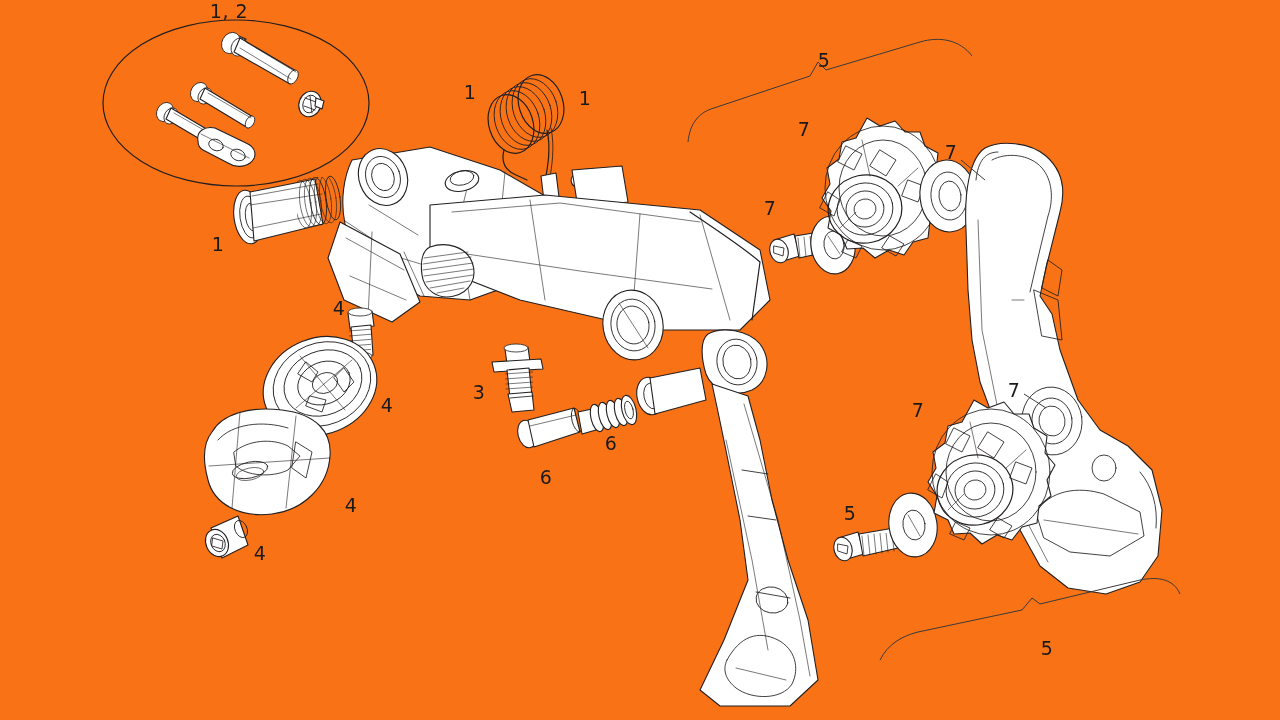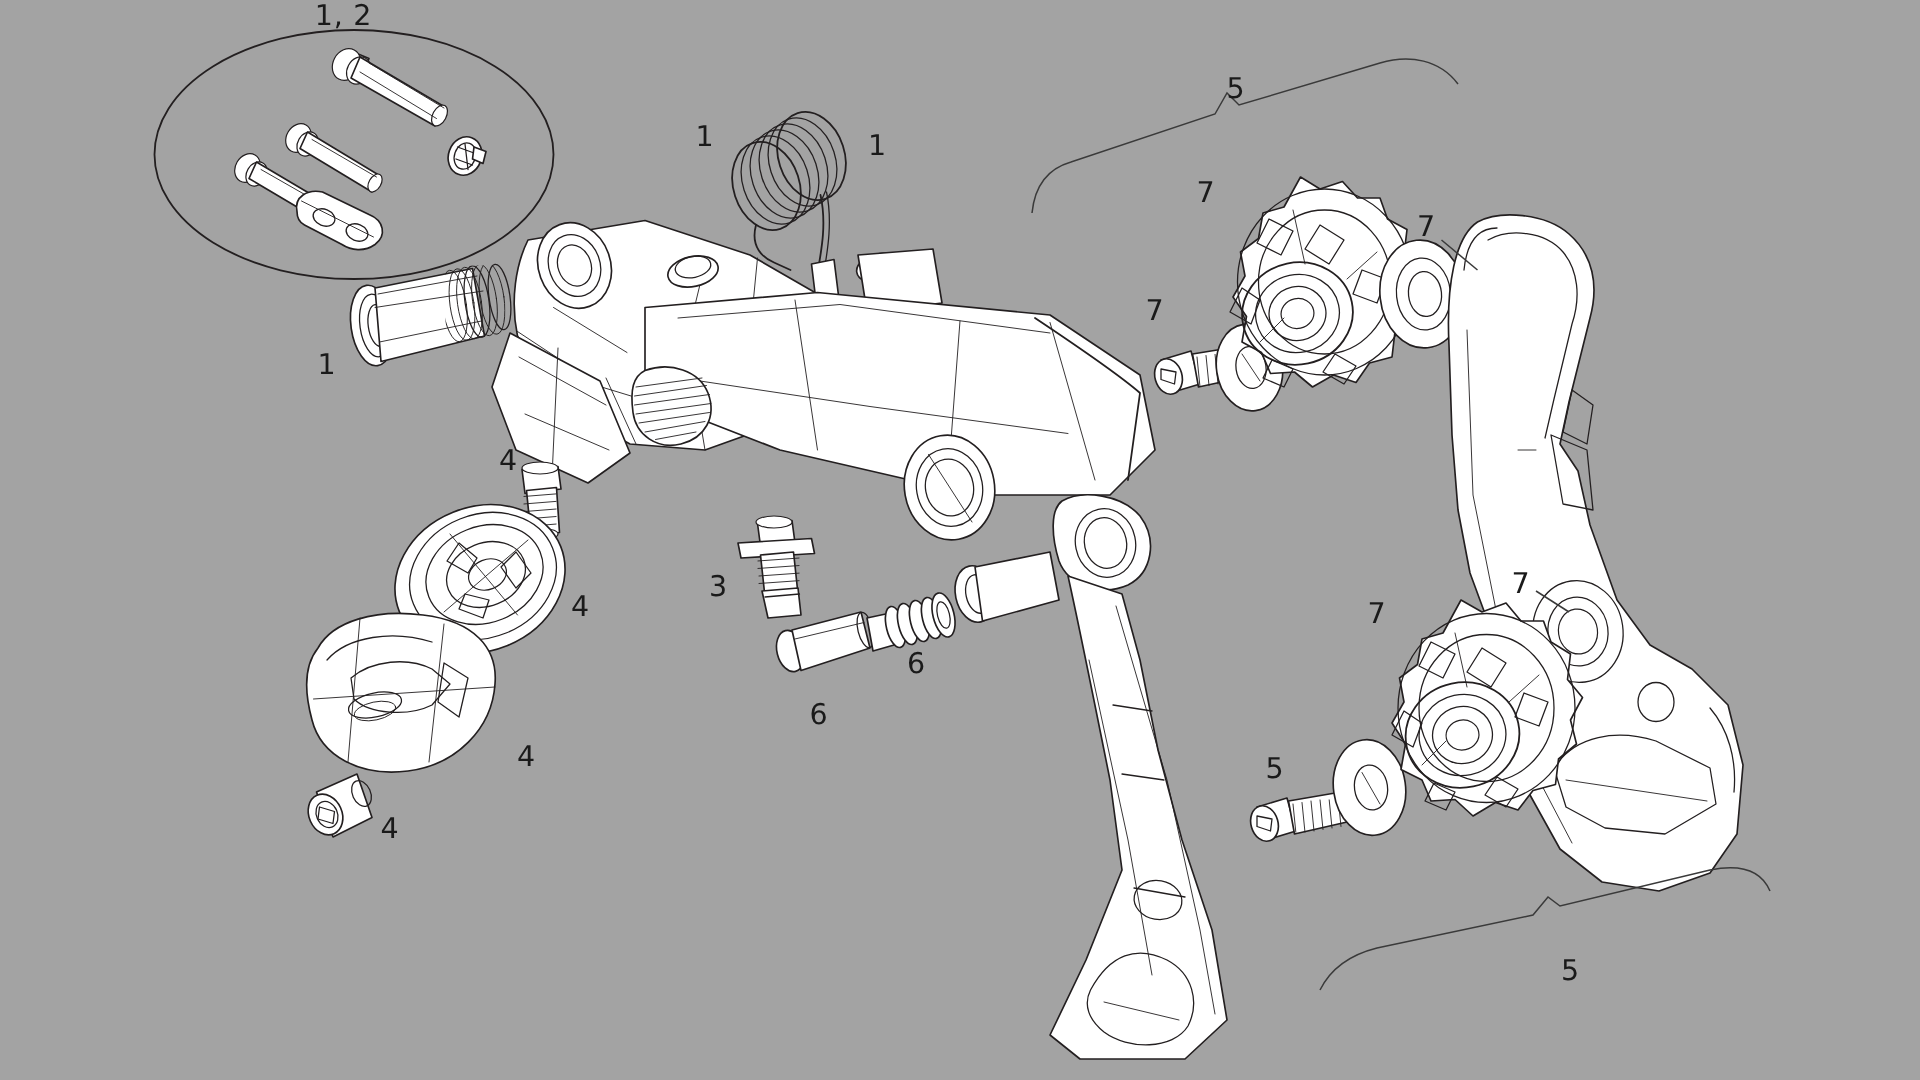--- a/index.html
+++ b/index.html
@@ -1,19 +1,19 @@
 <!DOCTYPE html>
 <html><head>
 <meta charset="utf-8">
 <title>Exploded Parts Diagram</title>
 <style>
   html,body{margin:0;padding:0;background:#ffffff;}
   body{width:1280px;height:720px;overflow:hidden;
        font-family:"DejaVu Sans","Liberation Sans",sans-serif;}
-  #stage{position:relative;width:1280px;height:720px;background:#a3a3a3;}
+  #stage{position:relative;width:1280px;height:720px;background:#f97316;}
   #art{position:absolute;left:0;top:0;width:1280px;height:720px;}
   .callout{position:absolute;font-size:19px;color:#1a1a1a;
            font-family:"DejaVu Sans","Liberation Sans",sans-serif;
            letter-spacing:.5px;line-height:1;white-space:nowrap;
            transform:translate(-50%,-50%);user-select:none;}
 </style>
 </head>
 <body>
 
 <div id="stage">

